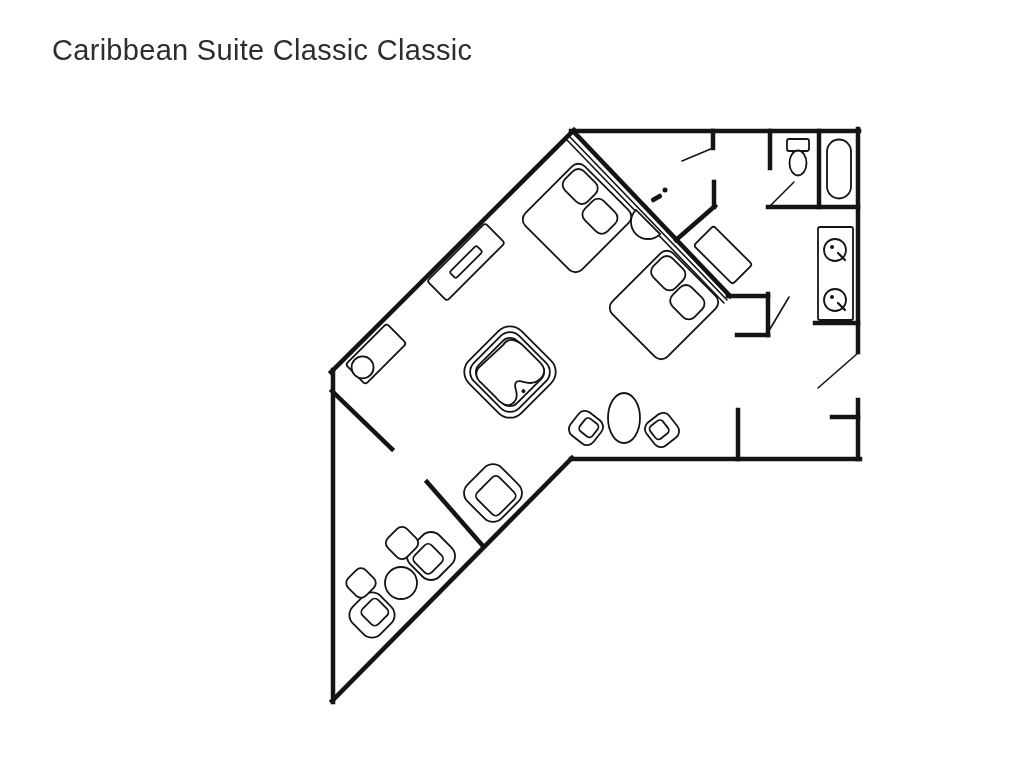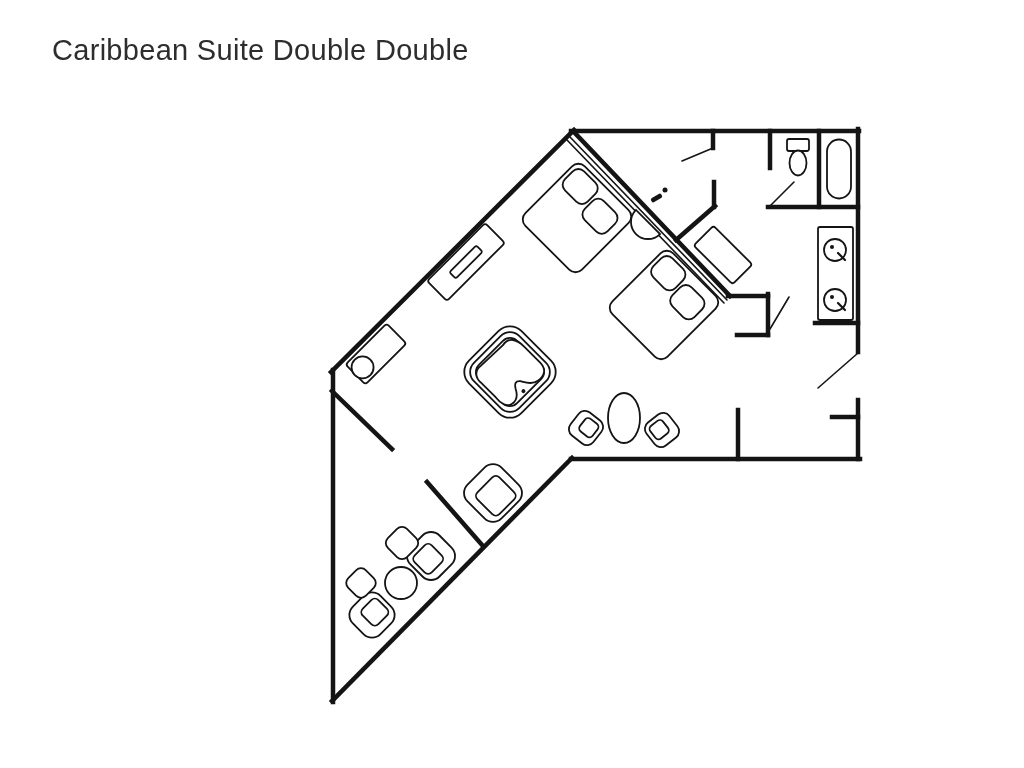--- a/index.html
+++ b/index.html
@@ -6,21 +6,21 @@
   .stage{position:relative;width:1024px;height:768px;background:#ffffff;overflow:hidden;
          font-family:"Liberation Sans", sans-serif;}
   .page-title{position:absolute;left:52px;top:34px;margin:0;font-size:29px;font-weight:300;
               color:#2d2d2d;letter-spacing:0.3px;font-family:"Liberation Sans", sans-serif;}
   svg{position:absolute;left:0;top:0;}
 </style>
 </head>
 <body>
 
 <div class="stage">
-  <h1 class="page-title">Caribbean Suite Double Double</h1>
+  <h1 class="page-title">Caribbean Suite Classic Classic</h1>
   <svg id="plan" width="1024" height="768" viewBox="0 0 1024 768">
       <line x1="571" y1="131" x2="859" y2="131" stroke="#141414" stroke-width="4.5" stroke-linecap="square"></line>
       <line x1="858" y1="129" x2="858" y2="352" stroke="#141414" stroke-width="4.5" stroke-linecap="square"></line>
       <line x1="858" y1="400" x2="858" y2="459" stroke="#141414" stroke-width="4.5" stroke-linecap="square"></line>
       <line x1="860" y1="459" x2="571" y2="459" stroke="#141414" stroke-width="4.5" stroke-linecap="square"></line>
       <line x1="572" y1="458" x2="332" y2="701" stroke="#141414" stroke-width="4.5" stroke-linecap="square"></line>
       <line x1="333" y1="702" x2="333" y2="370" stroke="#141414" stroke-width="4.5" stroke-linecap="square"></line>
       <line x1="331" y1="372" x2="574" y2="130" stroke="#141414" stroke-width="4.5" stroke-linecap="square"></line>
       <line x1="574" y1="132" x2="730" y2="296" stroke="#141414" stroke-width="4.5" stroke-linecap="square"></line>
       <line x1="728" y1="296" x2="768" y2="296" stroke="#141414" stroke-width="4.5" stroke-linecap="square"></line>

